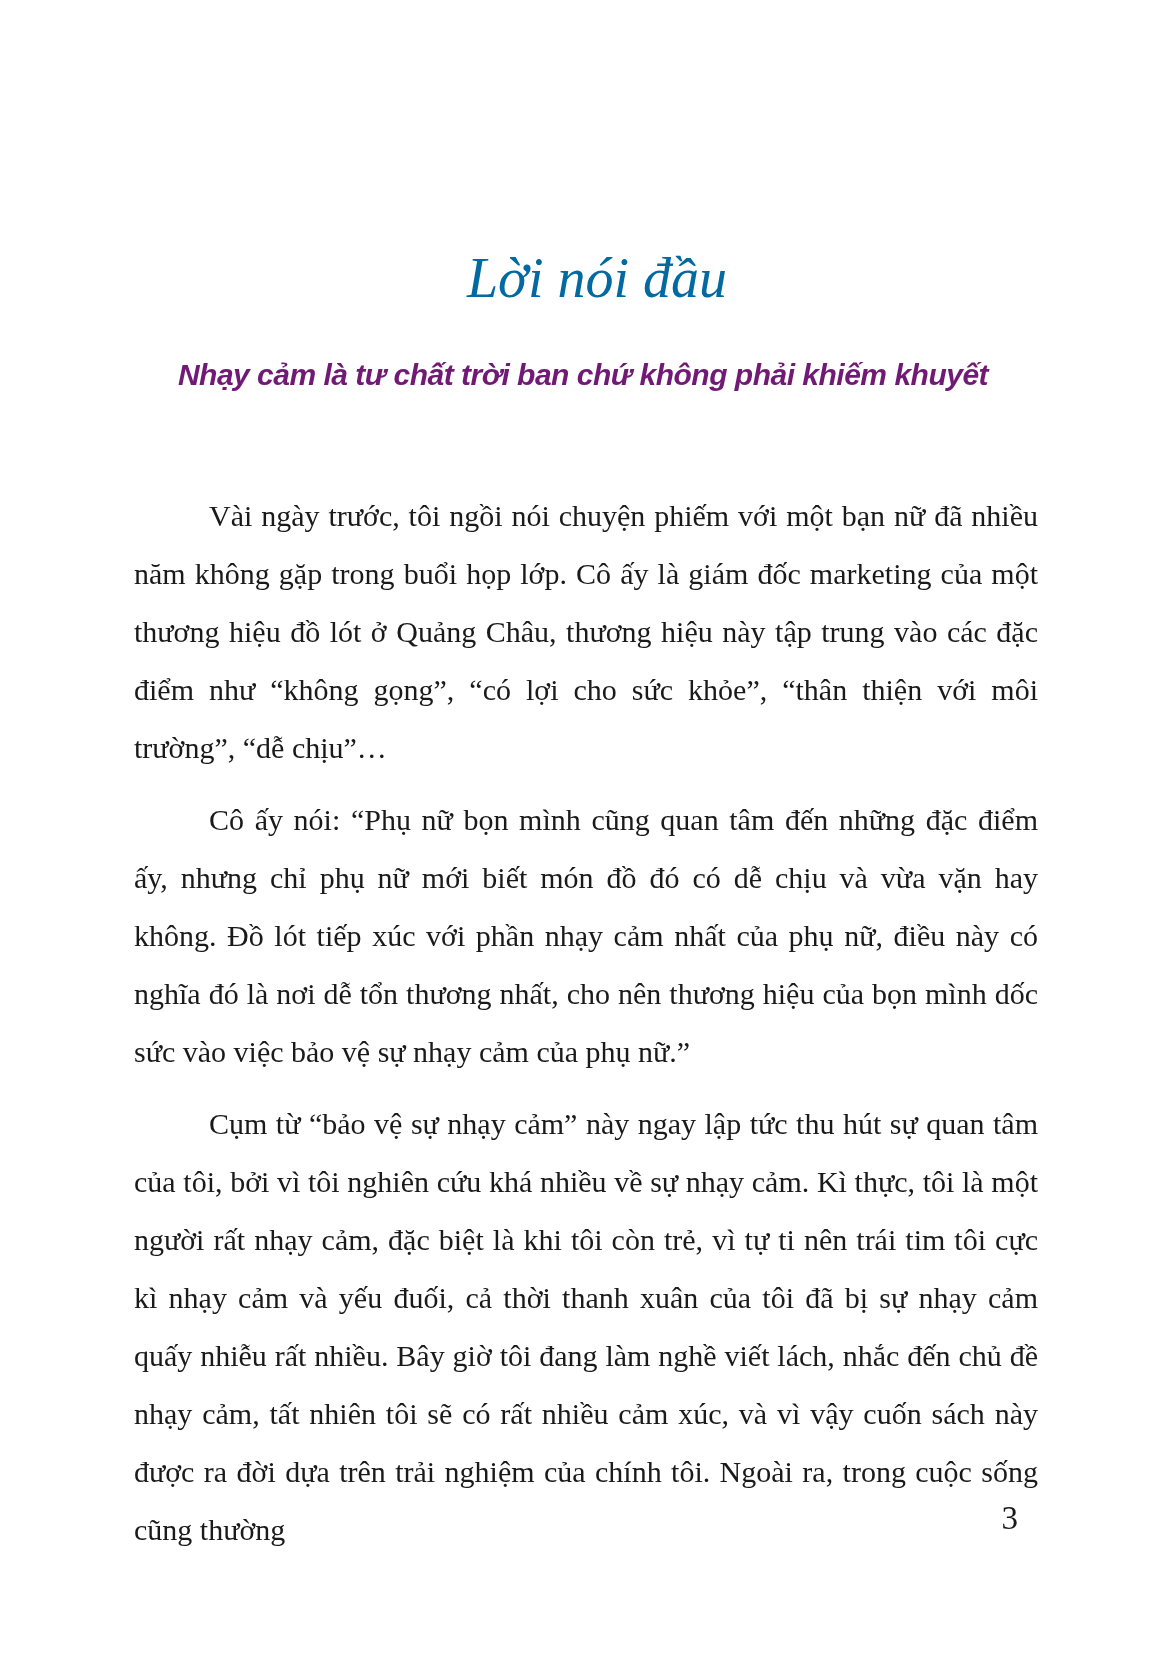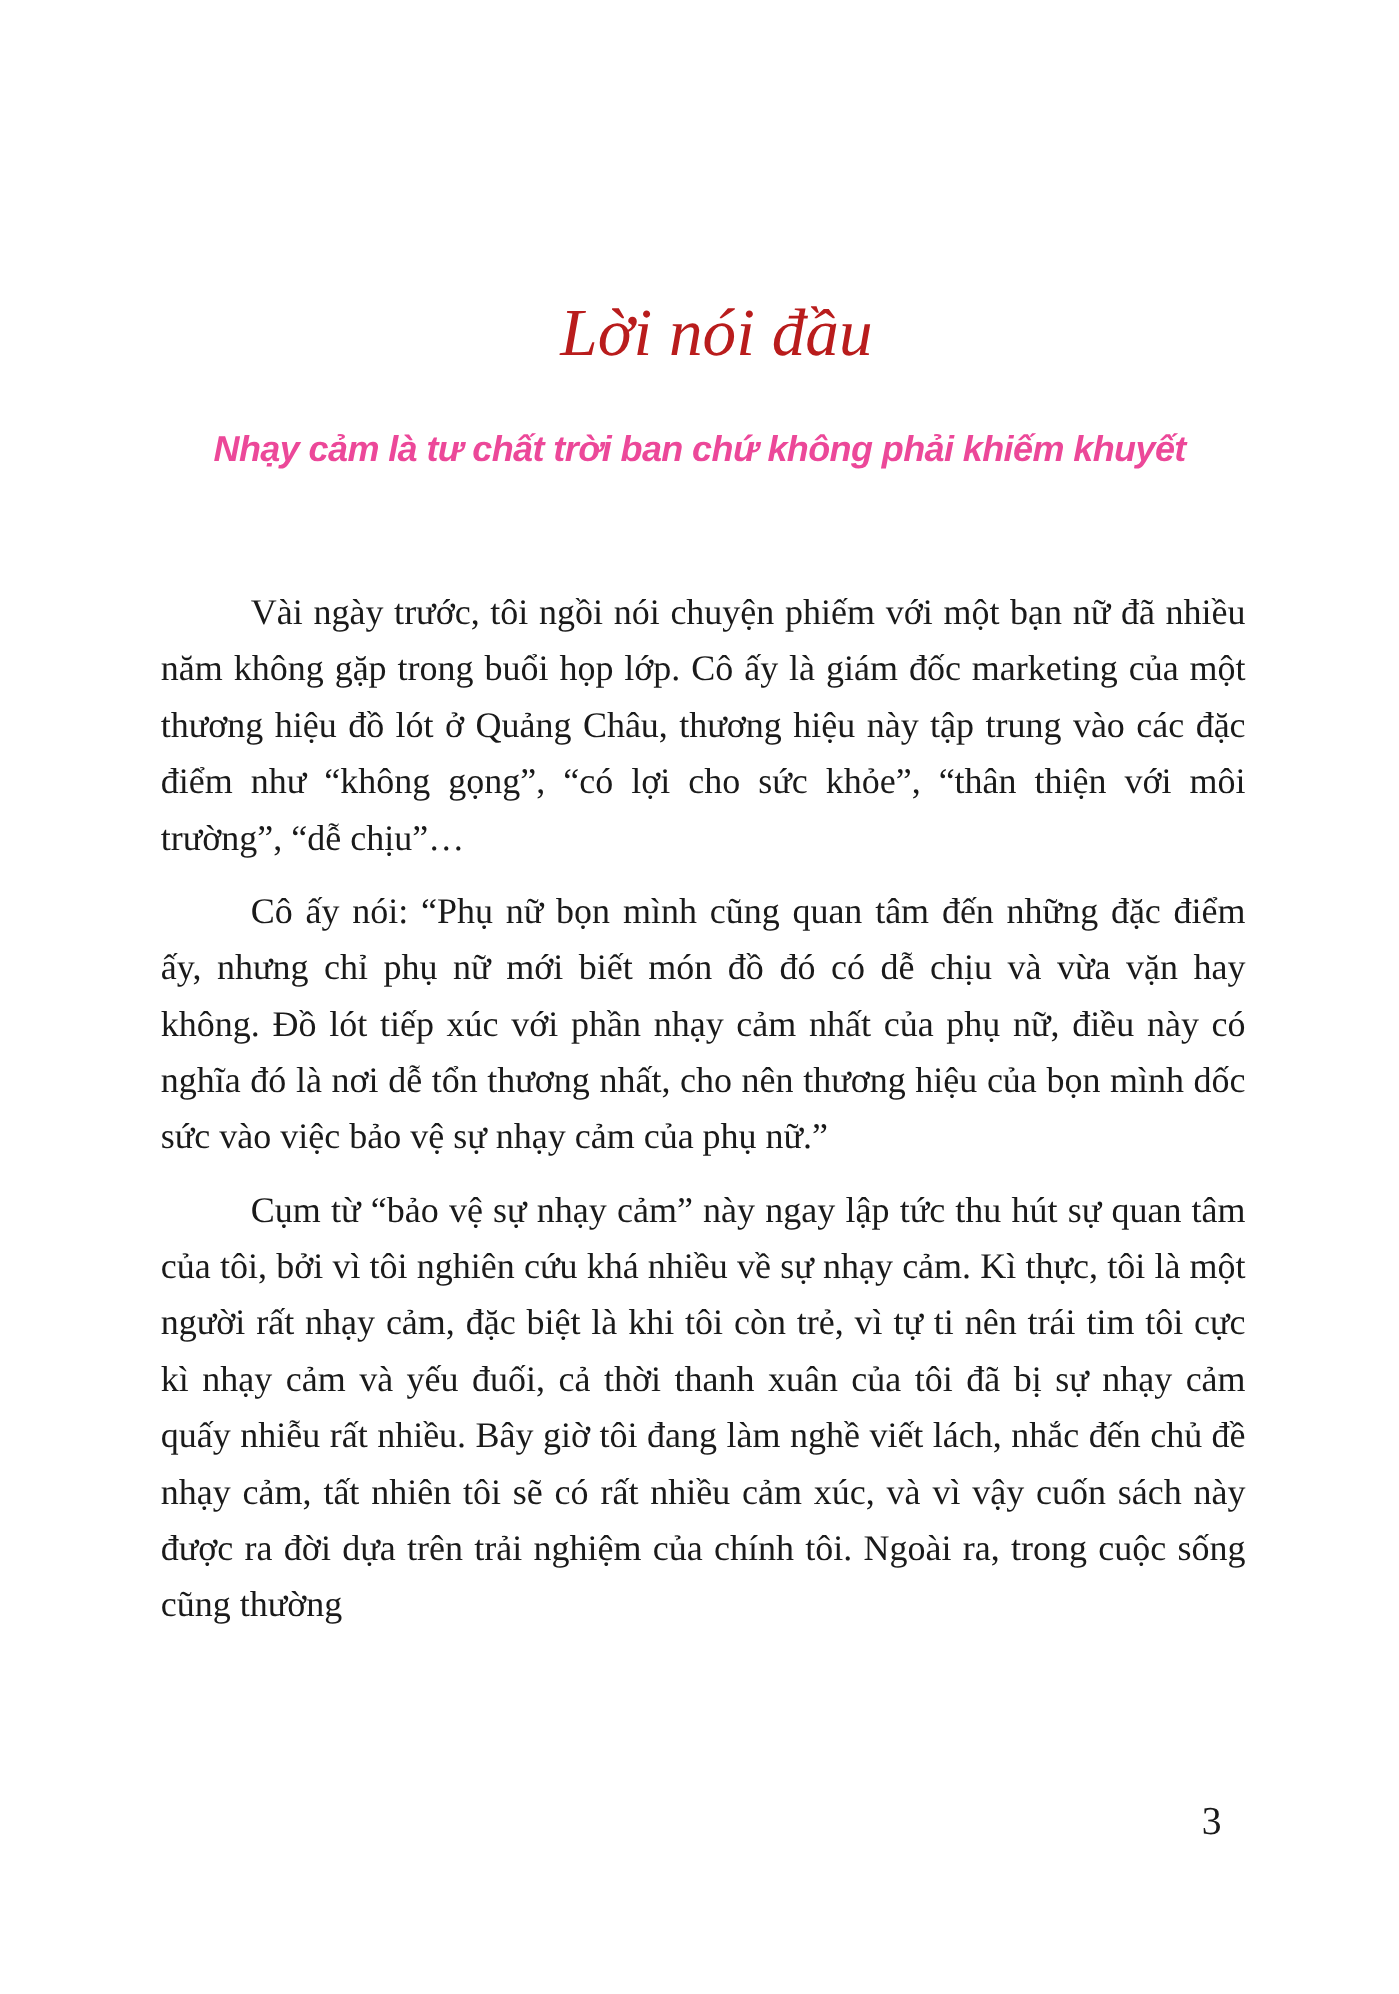--- a/index.html
+++ b/index.html
@@ -19,43 +19,43 @@
     overflow: hidden;
   }
   .title {
     margin: 0;
     font-family: "Liberation Serif", serif;
     font-style: italic;
     font-weight: 400;
     font-size: 56px;
     line-height: 1;
     text-align: center;
-    color: #b91c1c;
+    color: #0369a1;
     padding-left: 28px;
   }
   .subtitle {
     margin: 52px 0 0 0;
     font-family: "Liberation Sans", sans-serif;
     font-style: italic;
     font-weight: 700;
     font-size: 30px;
     line-height: 1.1;
     letter-spacing: -0.5px;
     text-align: center;
-    color: #ec4899;
+    color: #701a75;
   }
   .body-text {
     margin: 96px 0 0 134px;
     width: 904px;
   }
   .body-text p {
     margin: 0 0 14px 0;
     font-family: "Liberation Serif", serif;
     font-size: 30px;
-    line-height: 47px;
+    line-height: 58px;
     text-align: justify;
     text-indent: 75px;
     color: #1a1a1a;
   }
   .page-number {
     position: absolute;
     top: 1502px;
     right: 148px;
     font-family: "Liberation Serif", serif;
     font-size: 33px;

